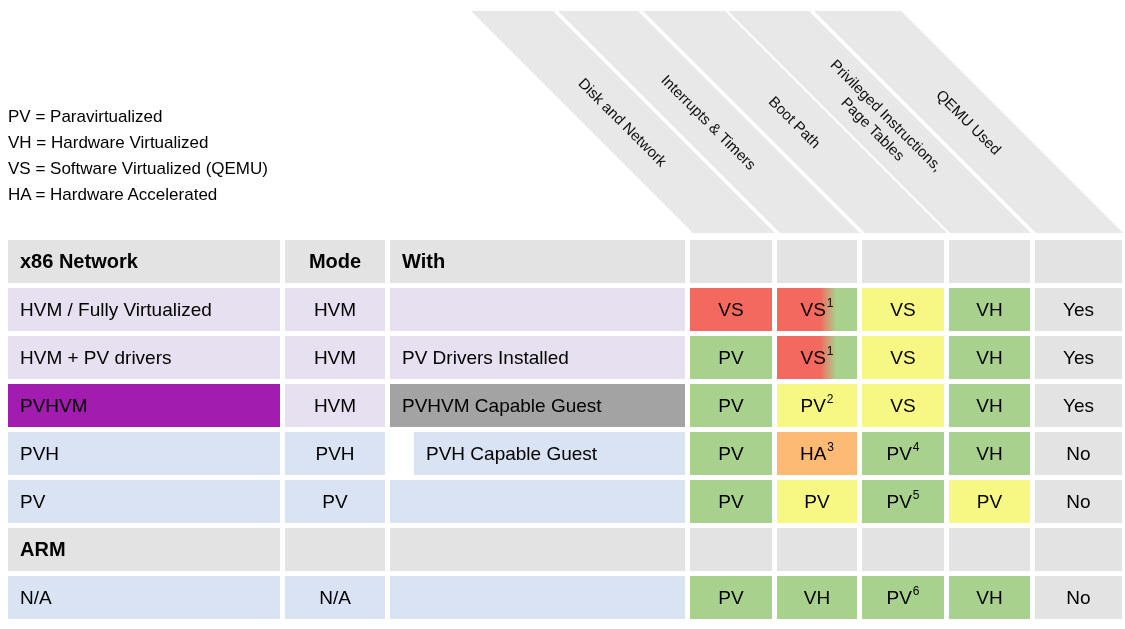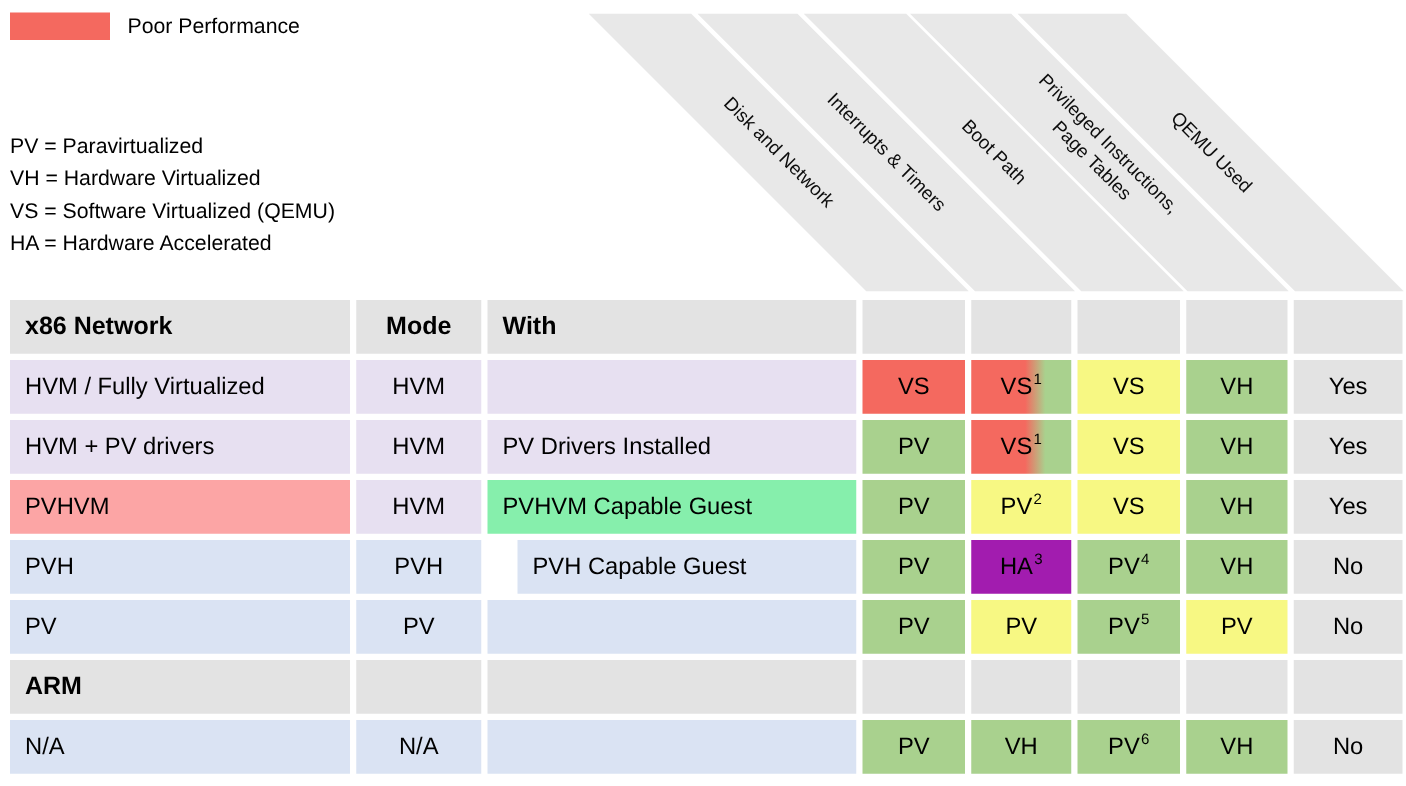--- a/index.html
+++ b/index.html
@@ -41,24 +41,20 @@
       <div class="stripe-label" style="left: 709px; top: 122px;">Interrupts &amp; Timers</div>
       <div class="stripe" style="left: 865px; width: 82px; background: rgb(232, 232, 232);"></div>
       <div class="stripe-label" style="left: 795px; top: 122px;">Boot Path</div>
       <div class="stripe" style="left: 950px; width: 81px; background: rgb(232, 232, 232);"></div>
       <div class="stripe-label" style="left: 879.5px; top: 122px;">Privileged Instructions,
 Page Tables</div>
       <div class="stripe" style="left: 1036px; width: 87px; background: rgb(232, 232, 232);"></div>
       <div class="stripe-label" style="left: 968.5px; top: 122px;">QEMU Used</div>
     </div>
   <div class="legend">
-      <div class="legend-item">
-        <div class="legend-swatch" style="background: rgb(244, 105, 95);"></div>
-        <div class="legend-label">Poor Performance</div>
-      </div>
     </div>
   <div class="abbr">
       <div>PV = Paravirtualized</div>
       <div>VH = Hardware Virtualized</div>
       <div>VS = Software Virtualized (QEMU)</div>
       <div>HA = Hardware Accelerated</div>
     </div>
   <div class="table">
       <div class="cell left hdr" style="background: rgb(227, 227, 227);">x86 Network</div>
       <div class="cell center hdr" style="background: rgb(227, 227, 227);">Mode</div>
@@ -99,23 +95,23 @@
       </div>
       <div class="cell center" style="background: rgb(247, 248, 131);">
         <span>VS</span>
       </div>
       <div class="cell center" style="background: rgb(169, 209, 142);">
         <span>VH</span>
       </div>
       <div class="cell center" style="background: rgb(227, 227, 227);">
         <span>Yes</span>
       </div>
-      <div class="cell left" style="background: #fca5a5;">PVHVM</div>
+      <div class="cell left" style="background: #a21caf;">PVHVM</div>
       <div class="cell center" style="background: rgb(231, 224, 241);">HVM</div>
-      <div class="cell left" style="background: #86efac;">PVHVM Capable Guest</div>
+      <div class="cell left" style="background: #a3a3a3;">PVHVM Capable Guest</div>
       <div class="cell center" style="background: rgb(169, 209, 142);">
         <span>PV</span>
       </div>
       <div class="cell center" style="background: rgb(247, 248, 131);">
         <span>PV</span>
         <span class="sup">2</span>
       </div>
       <div class="cell center" style="background: rgb(247, 248, 131);">
         <span>VS</span>
       </div>
@@ -124,21 +120,21 @@
       </div>
       <div class="cell center" style="background: rgb(227, 227, 227);">
         <span>Yes</span>
       </div>
       <div class="cell left" style="background: rgb(218, 227, 243);">PVH</div>
       <div class="cell center" style="background: rgb(218, 227, 243);">PVH</div>
       <div class="cell left" style="background: rgb(218, 227, 243); margin-left: 24px;">PVH Capable Guest</div>
       <div class="cell center" style="background: rgb(169, 209, 142);">
         <span>PV</span>
       </div>
-      <div class="cell center" style="background: #a21caf;">
+      <div class="cell center" style="background: #fdba74;">
         <span>HA</span>
         <span class="sup">3</span>
       </div>
       <div class="cell center" style="background: rgb(169, 209, 142);">
         <span>PV</span>
         <span class="sup">4</span>
       </div>
       <div class="cell center" style="background: rgb(169, 209, 142);">
         <span>VH</span>
       </div>

